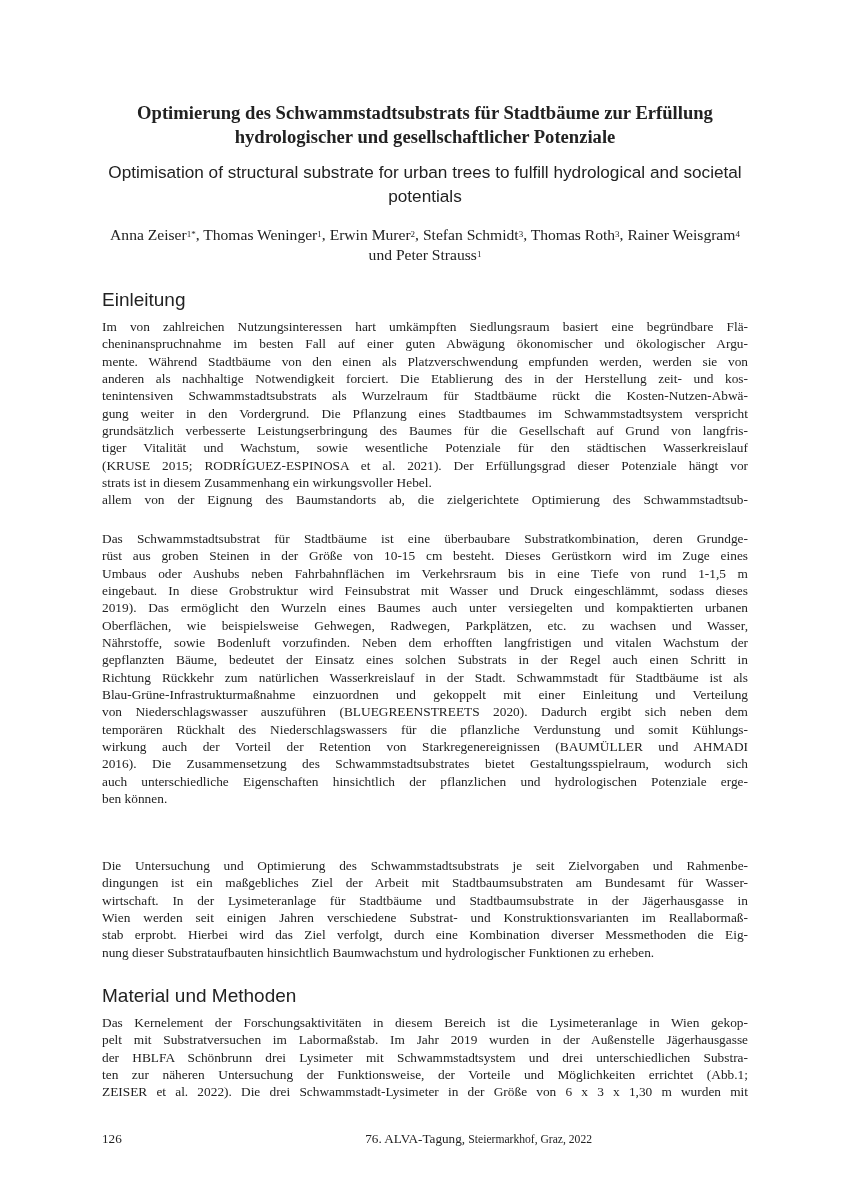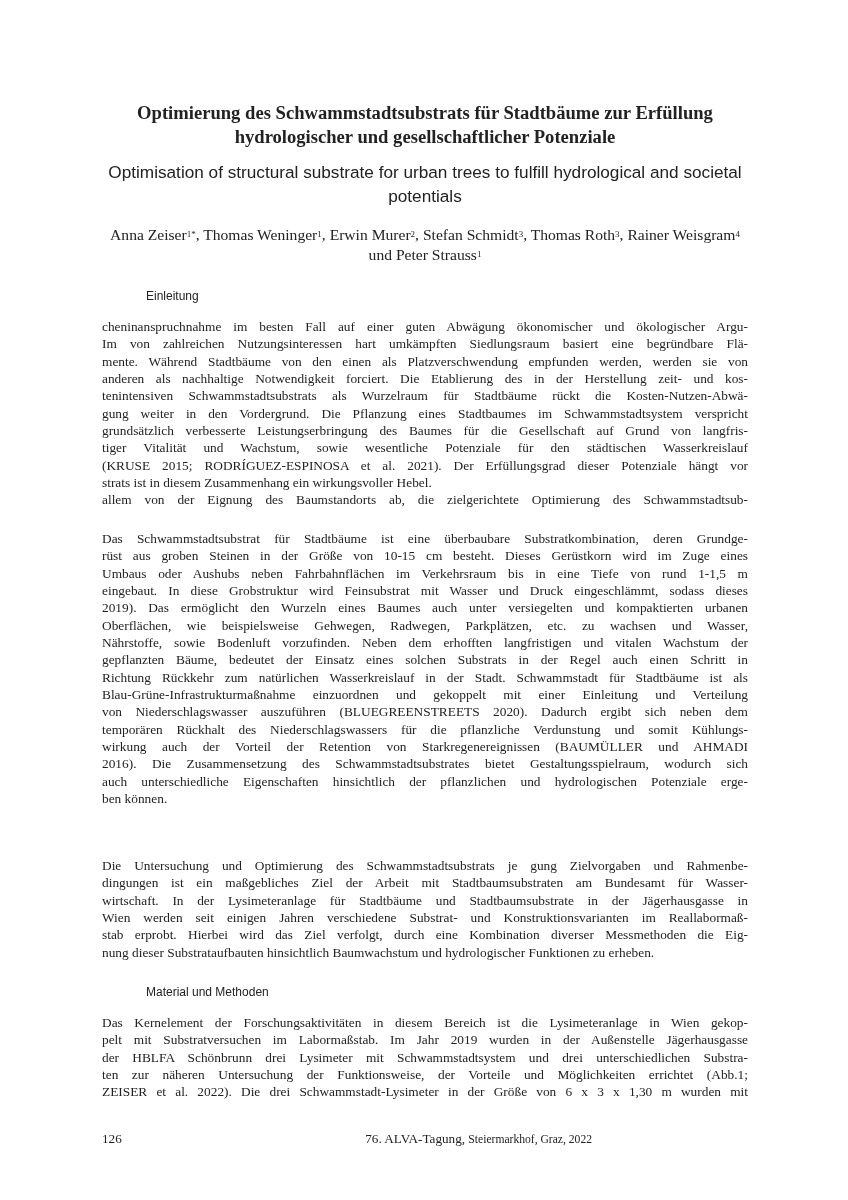--- a/index.html
+++ b/index.html
@@ -14,21 +14,21 @@
   .title-en {
     position: absolute; left: 100px; width: 650px; top: 160px;
     text-align: center; font-size: 17.2px; line-height: 24px; color: #222;
   }
   .authors {
     position: absolute; left: 100px; width: 650px; top: 225px;
     text-align: center; font-size: 15.6px; line-height: 20px; color: #222;
   }
   .authors sup { font-size: 9px; vertical-align: top; position: relative; top: -1px; }
   .heading {
-    position: absolute; left: 102px; font-size: 12px; color: #222; margin-left: 44px;
+    position: absolute; left: 102px; font-size: 19px; color: #222;
   }
   .para {
     position: absolute; left: 102px; width: 646px;
     font-size: 13.35px; line-height: 17.35px; text-align: justify; color: #222;
   }
   .para .ln { display: block; text-align: justify; text-align-last: justify; white-space: nowrap; }
   .para .ln.last { text-align-last: left; }
   .footer { position: absolute; top: 1131px; font-size: 13.2px; color: #222; }
   .footer .small { font-size: 11.6px; }
 </style>
@@ -38,22 +38,22 @@
 <div class="page">
 
   <div class="title-de serif">Optimierung des Schwammstadtsubstrats für Stadtbäume zur Erfüllung hydrologischer und gesellschaftlicher Potenziale</div>
   <div class="title-en sans">Optimisation of structural substrate for urban trees to fulfill hydrological and societal potentials</div>
 
   <div class="authors serif" id="authors"><span>Anna Zeiser</span><sup>1*</sup><span>, </span><span>Thomas Weninger</span><sup>1</sup><span>, </span><span>Erwin Murer</span><sup>2</sup><span>, </span><span>Stefan Schmidt</span><sup>3</sup><span>, </span><span>Thomas Roth</span><sup>3</sup><span>, </span><span>Rainer Weisgram</span><sup>4</sup><span> und </span><span>Peter Strauss</span><sup>1</sup></div>
 
   <div class="heading sans" style="top:289px">Einleitung</div>
 
   <div class="para serif" id="p-0-0" style="top:318px">
+      <span class="ln">Im von zahlreichen Nutzungsinteressen hart umkämpften Siedlungsraum basiert eine begründbare Flä-</span>
       <span class="ln">cheninanspruchnahme im besten Fall auf einer guten Abwägung ökonomischer und ökologischer Argu-</span>
-      <span class="ln">Im von zahlreichen Nutzungsinteressen hart umkämpften Siedlungsraum basiert eine begründbare Flä-</span>
       <span class="ln">mente. Während Stadtbäume von den einen als Platzverschwendung empfunden werden, werden sie von</span>
       <span class="ln">anderen als nachhaltige Notwendigkeit forciert. Die Etablierung des in der Herstellung zeit- und kos-</span>
       <span class="ln">tenintensiven Schwammstadtsubstrats als Wurzelraum für Stadtbäume rückt die Kosten-Nutzen-Abwä-</span>
       <span class="ln">gung weiter in den Vordergrund. Die Pflanzung eines Stadtbaumes im Schwammstadtsystem verspricht</span>
       <span class="ln">grundsätzlich verbesserte Leistungserbringung des Baumes für die Gesellschaft auf Grund von langfris-</span>
       <span class="ln">tiger Vitalität und Wachstum, sowie wesentliche Potenziale für den städtischen Wasserkreislauf</span>
       <span class="ln">(KRUSE 2015; RODRÍGUEZ-ESPINOSA et al. 2021). Der Erfüllungsgrad dieser Potenziale hängt vor</span>
       <span class="ln last">strats ist in diesem Zusammenhang ein wirkungsvoller Hebel.</span>
       <span class="ln">allem von der Eignung des Baumstandorts ab, die zielgerichtete Optimierung des Schwammstadtsub-</span>
     </div>
@@ -69,21 +69,21 @@
       <span class="ln">Richtung Rückkehr zum natürlichen Wasserkreislauf in der Stadt. Schwammstadt für Stadtbäume ist als</span>
       <span class="ln">Blau-Grüne-Infrastrukturmaßnahme einzuordnen und gekoppelt mit einer Einleitung und Verteilung</span>
       <span class="ln">von Niederschlagswasser auszuführen (BLUEGREENSTREETS 2020). Dadurch ergibt sich neben dem</span>
       <span class="ln">temporären Rückhalt des Niederschlagswassers für die pflanzliche Verdunstung und somit Kühlungs-</span>
       <span class="ln">wirkung auch der Vorteil der Retention von Starkregenereignissen (BAUMÜLLER und AHMADI</span>
       <span class="ln">2016). Die Zusammensetzung des Schwammstadtsubstrates bietet Gestaltungsspielraum, wodurch sich</span>
       <span class="ln">auch unterschiedliche Eigenschaften hinsichtlich der pflanzlichen und hydrologischen Potenziale erge-</span>
       <span class="ln last">ben können.</span>
     </div>
   <div class="para serif" id="p-0-2" style="top:857px">
-      <span class="ln">Die Untersuchung und Optimierung des Schwammstadtsubstrats je gung Zielvorgaben und Rahmenbe-</span>
+      <span class="ln">Die Untersuchung und Optimierung des Schwammstadtsubstrats je seit Zielvorgaben und Rahmenbe-</span>
       <span class="ln">dingungen ist ein maßgebliches Ziel der Arbeit mit Stadtbaumsubstraten am Bundesamt für Wasser-</span>
       <span class="ln">wirtschaft. In der Lysimeteranlage für Stadtbäume und Stadtbaumsubstrate in der Jägerhausgasse in</span>
       <span class="ln">Wien werden seit einigen Jahren verschiedene Substrat- und Konstruktionsvarianten im Reallabormaß-</span>
       <span class="ln">stab erprobt. Hierbei wird das Ziel verfolgt, durch eine Kombination diverser Messmethoden die Eig-</span>
       <span class="ln last">nung dieser Substrataufbauten hinsichtlich Baumwachstum und hydrologischer Funktionen zu erheben.</span>
     </div>
 
   <div class="heading sans" style="top:985px">Material und Methoden</div>
 
   <div class="para serif" id="p-1-0" style="top:1014px">

